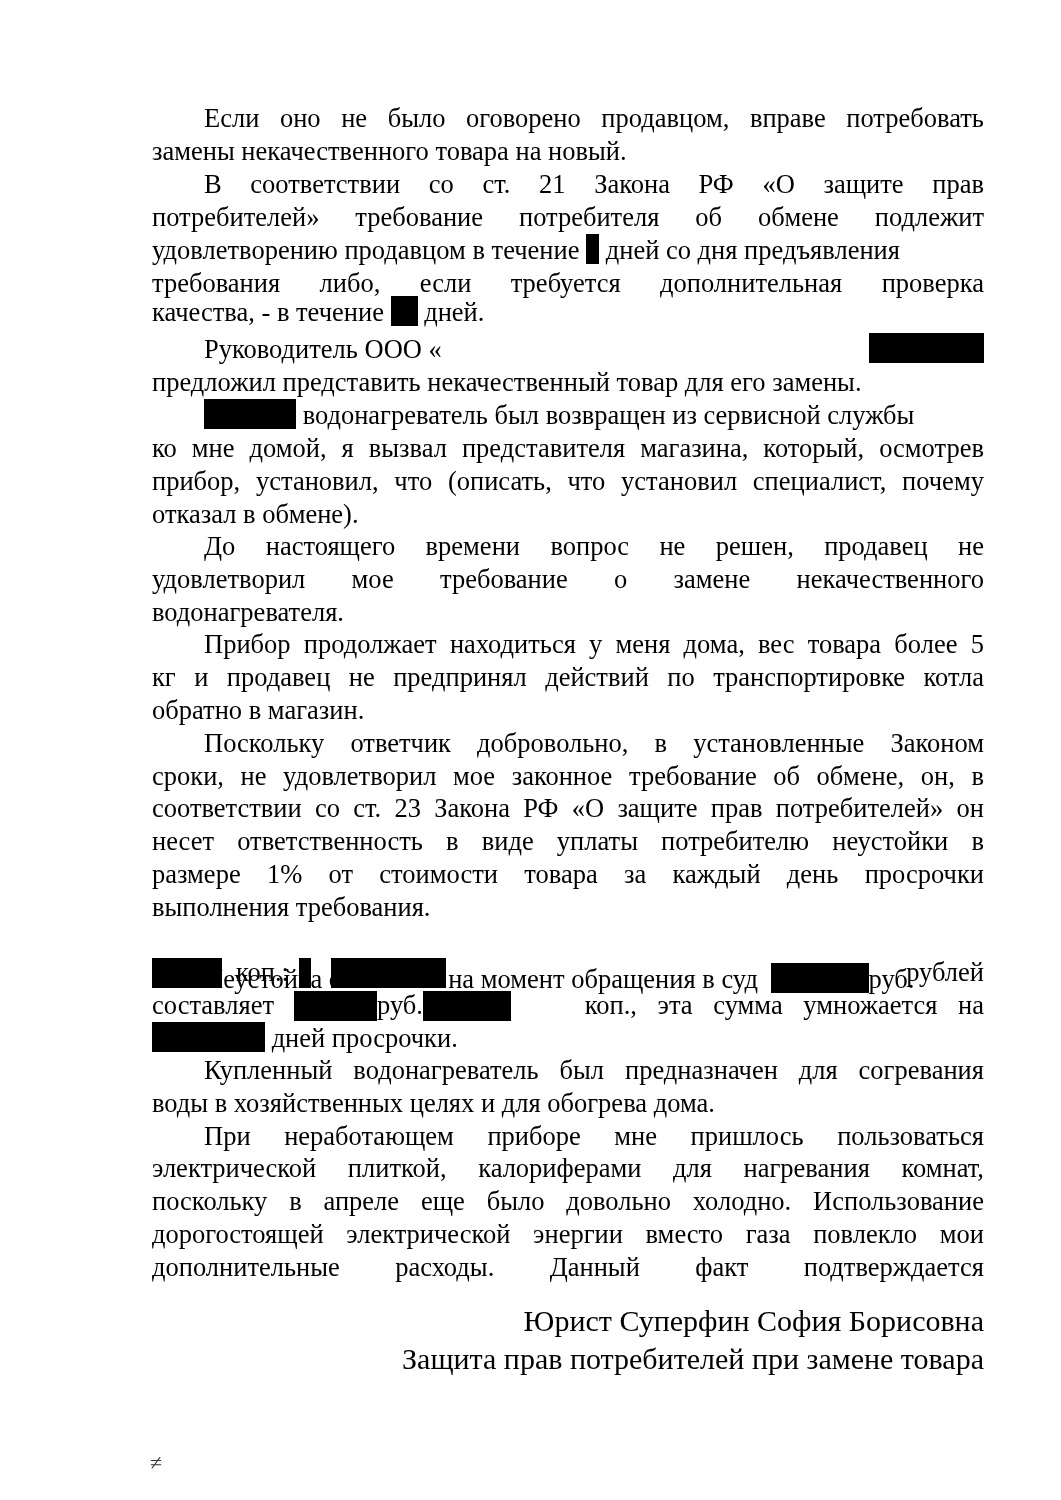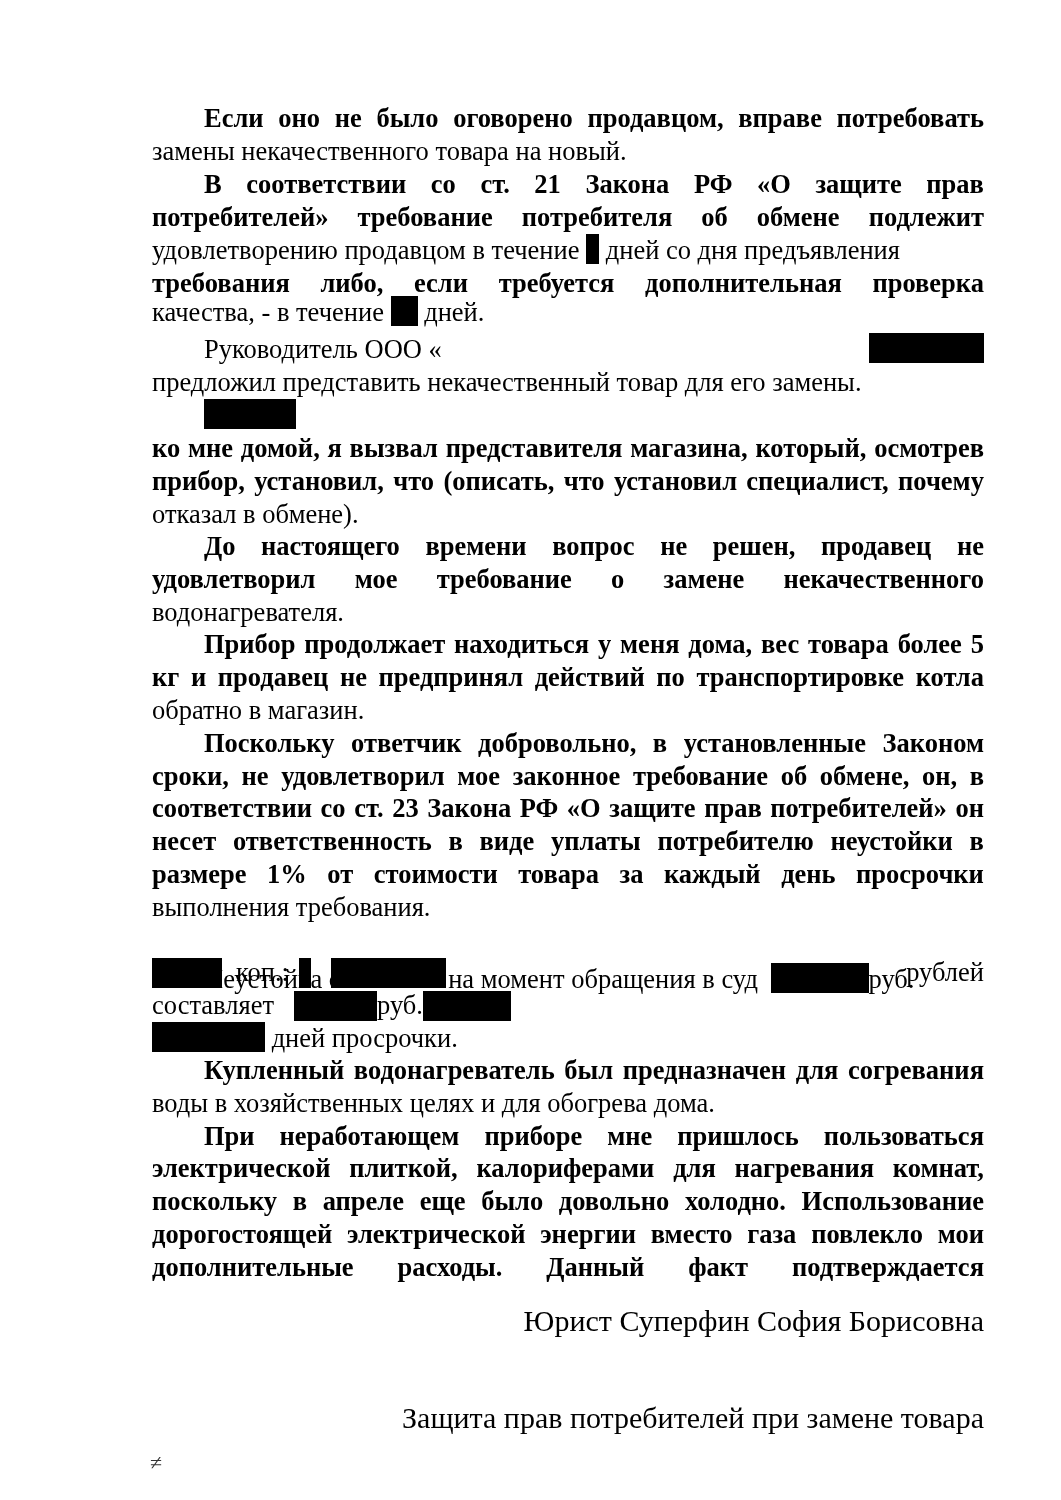--- a/index.html
+++ b/index.html
@@ -1,20 +1,20 @@
 <!DOCTYPE html>
 <html><head>
 <meta charset="utf-8">
 <style>
   html, body { margin:0; padding:0; background:#ffffff; }
   body { width:1061px; height:1500px; position:relative; overflow:hidden;
          font-family:"Liberation Serif", "DejaVu Serif", serif; color:#000; }
   .line { position:absolute; left:152px; width:832px; height:33px;
           font-size:26.5px; line-height:33px; white-space:nowrap; }
-  .just { display:flex; justify-content:space-between;font-weight:bold; }
+  .just { display:flex; justify-content:space-between; }
   .ind { left:204px; width:780px; }
   .r { display:inline-block; background:#000; vertical-align:-5px; height:30px; }
   .sig { position:absolute; right:77px; font-size:30px; line-height:36px; text-align:right; white-space:nowrap; }
   .foot { position:absolute; left:150px; top:1048px; font-size:22px; color:#333; }
 </style>
 </head>
 <body>
 
 <div>
 
@@ -70,20 +70,21 @@
   </div>
 
   <div class="line ind" style="top:333px;display:flex;justify-content:space-between">
     <span>Руководитель ООО «</span>
     <span class="r" style="width:115px;margin-left:-120px"></span>
   </div>
   <div class="line" style="top:366px">предложил представить некачественный товар для его замены.</div>
 
   <div class="line ind" style="top:399px">
     <span class="r" style="width:92px"></span>
+    <span>водонагреватель был возвращен из сервисной службы</span>
   </div>
   <div class="line just" style="top:432px" id="l12">
       <span>ко</span>
       <span>мне</span>
       <span>домой,</span>
       <span>я</span>
       <span>вызвал</span>
       <span>представителя</span>
       <span>магазина,</span>
       <span>который,</span>
@@ -211,20 +212,21 @@
     <span style="margin-left:14px">коп.:</span>
     <span class="r" style="width:12px;margin-left:10px"></span>
     <span class="r" style="width:115px;margin-left:20px"></span>
     <span style="margin-left:auto">рублей</span>
   </div>
   <div class="line" style="top:989px;display:flex;align-items:center">
     <span>составляет</span>
     <span class="r" style="width:83px;margin-left:20px"></span>
       <span>руб.</span>
       <span class="r" style="width:88px"></span>
+    <span style="margin-left:auto;word-spacing:14px">коп., эта сумма умножается на</span>
   </div>
   <div class="line" style="top:1022px">
     <span class="r" style="width:113px"></span>
     <span>дней просрочки.</span>
   </div>
 
   <div class="line ind just" style="top:1054px" id="l30">
       <span>Купленный</span>
       <span>водонагреватель</span>
       <span>был</span>
@@ -271,16 +273,16 @@
     </div>
   <div class="line just" style="top:1251px" id="l36">
       <span>дополнительные</span>
       <span>расходы.</span>
       <span>Данный</span>
       <span>факт</span>
       <span>подтверждается</span>
     </div>
 
   <div class="sig" style="top:1303px">Юрист Суперфин София Борисовна</div>
-  <div class="sig" style="top:1400px">Защита прав потребителей при замене товара</div>
+  <div class="sig" style="top:1341px">Защита прав потребителей при замене товара</div>
 
   <div class="foot" style="top:1450px">≠</div>
 </div>
 
 </body></html>

